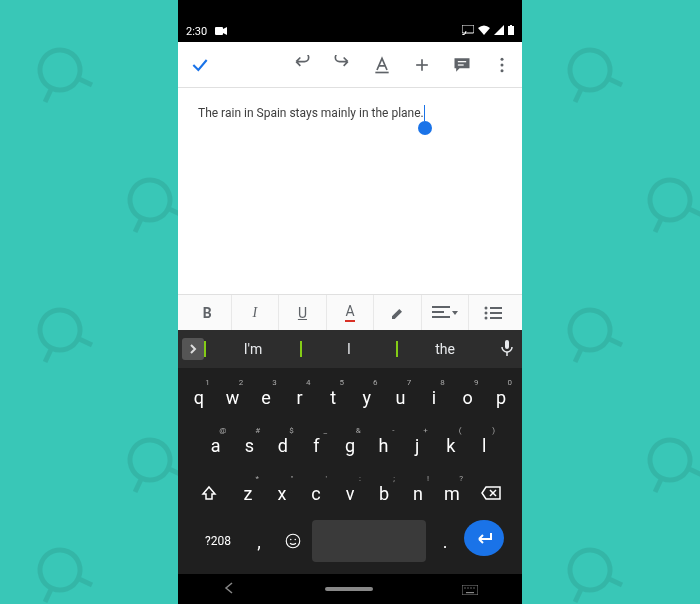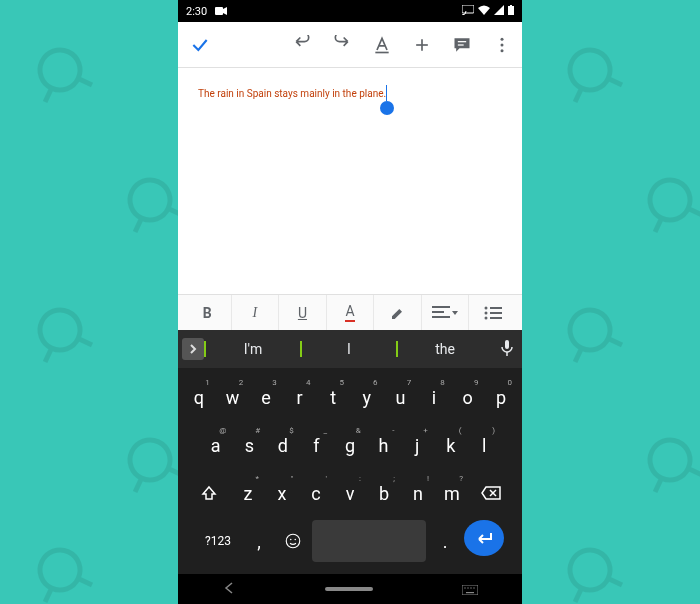--- a/index.html
+++ b/index.html
@@ -20,20 +20,21 @@
   .phone {
     position: absolute; left: 178px; top: 0;
     width: 344px; height: 604px;
     background: #000;
     display: flex; flex-direction: column;
   }
   .statusbar {
     height: 22px; background: #000; color: #fff;
     display: flex; align-items: center; font-size: 11px;
     padding: 0 8px;
+    margin-top: 20px;
   }
   .statusbar .clock { margin-right: 6px; }
   .statusbar .cam { margin-left: 2px; }
   .statusbar .spacer { flex: 1; }
   .statusbar .sysicon { margin-left: 4px; }
   .apptoolbar {
     height: 46px; background: #fff;
     border-bottom: 1px solid #e0e0e0;
     display: flex; align-items: center;
     color: #5f6368;
@@ -44,21 +45,21 @@
     cursor: pointer;
   }
   .apptoolbar .check { color: #1a73e8; margin-left: 2px; }
   .apptoolbar .gap { flex: 1; }
   .docarea {
     flex: 1; background: #fff;
     position: relative;
     padding: 14px 20px;
   }
   .doctext {
-    font-size: 10px; color: #c2410c;
+    font-size: 12px; color: #404040;
     display: inline;
   }
   .cursor {
     display: inline-block; width: 1px; height: 16px;
     background: #1a73e8; vertical-align: middle;
     position: relative;
   }
   .cursorhandle {
     position: absolute;
     width: 14px; height: 14px;
@@ -394,21 +395,21 @@
         <div class="key">m<sup>?</sup></div>
       <div class="key bksp">
         <svg width="20" height="14" viewBox="0 0 20 14">
             <path d="M5 1 H19 V13 H5 L1 7 Z" fill="none" stroke="#fff" stroke-width="1.5"></path>
             <line x1="9" y1="4" x2="15" y2="10" stroke="#fff" stroke-width="1.5"></line>
             <line x1="15" y1="4" x2="9" y2="10" stroke="#fff" stroke-width="1.5"></line>
           </svg>
       </div>
     </div>
     <div class="krow">
-      <div class="key sym">?123</div>
+      <div class="key sym">?208</div>
       <div class="key narrow">,</div>
       <div class="key narrow">
         <svg width="18" height="18" viewBox="0 0 24 24">
             <circle cx="12" cy="12" r="9" fill="none" stroke="#fff" stroke-width="1.5"></circle>
             <circle cx="9" cy="10" r="1" fill="#fff"></circle>
             <circle cx="15" cy="10" r="1" fill="#fff"></circle>
             <path d="M8 15 Q12 18 16 15" fill="none" stroke="#fff" stroke-width="1.5"></path>
           </svg>
       </div>
       <div class="key spacebar"></div>

